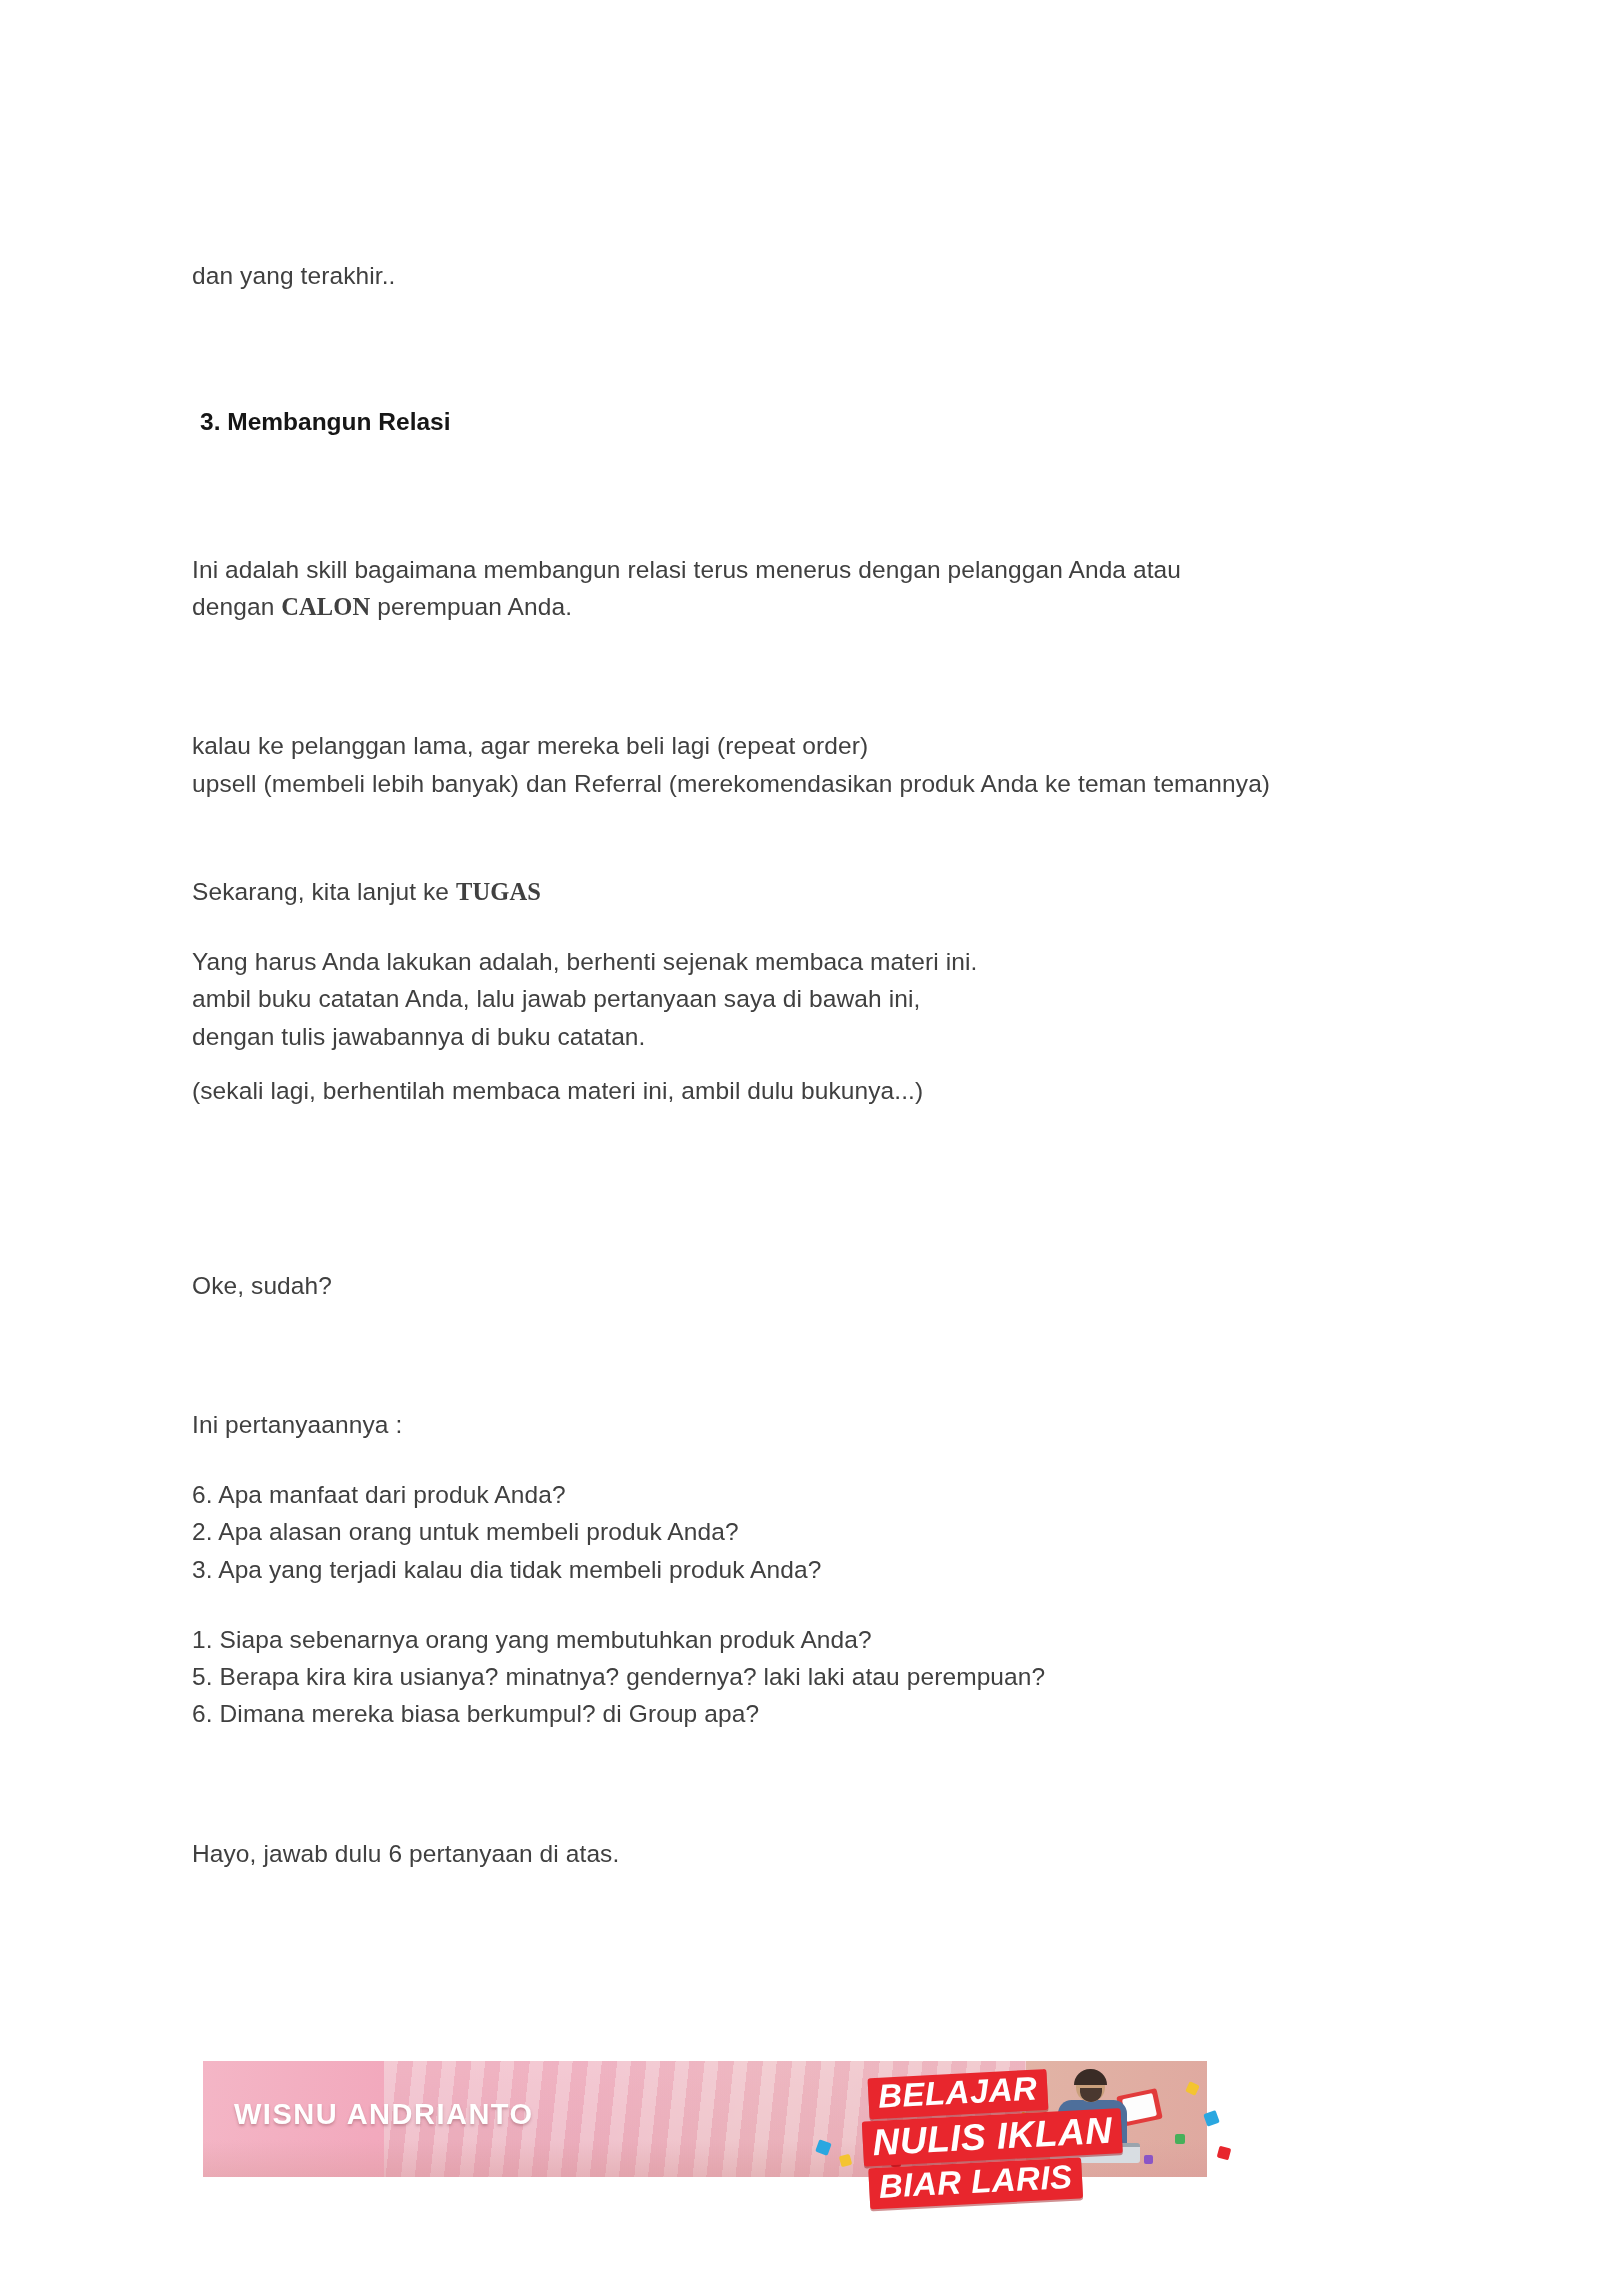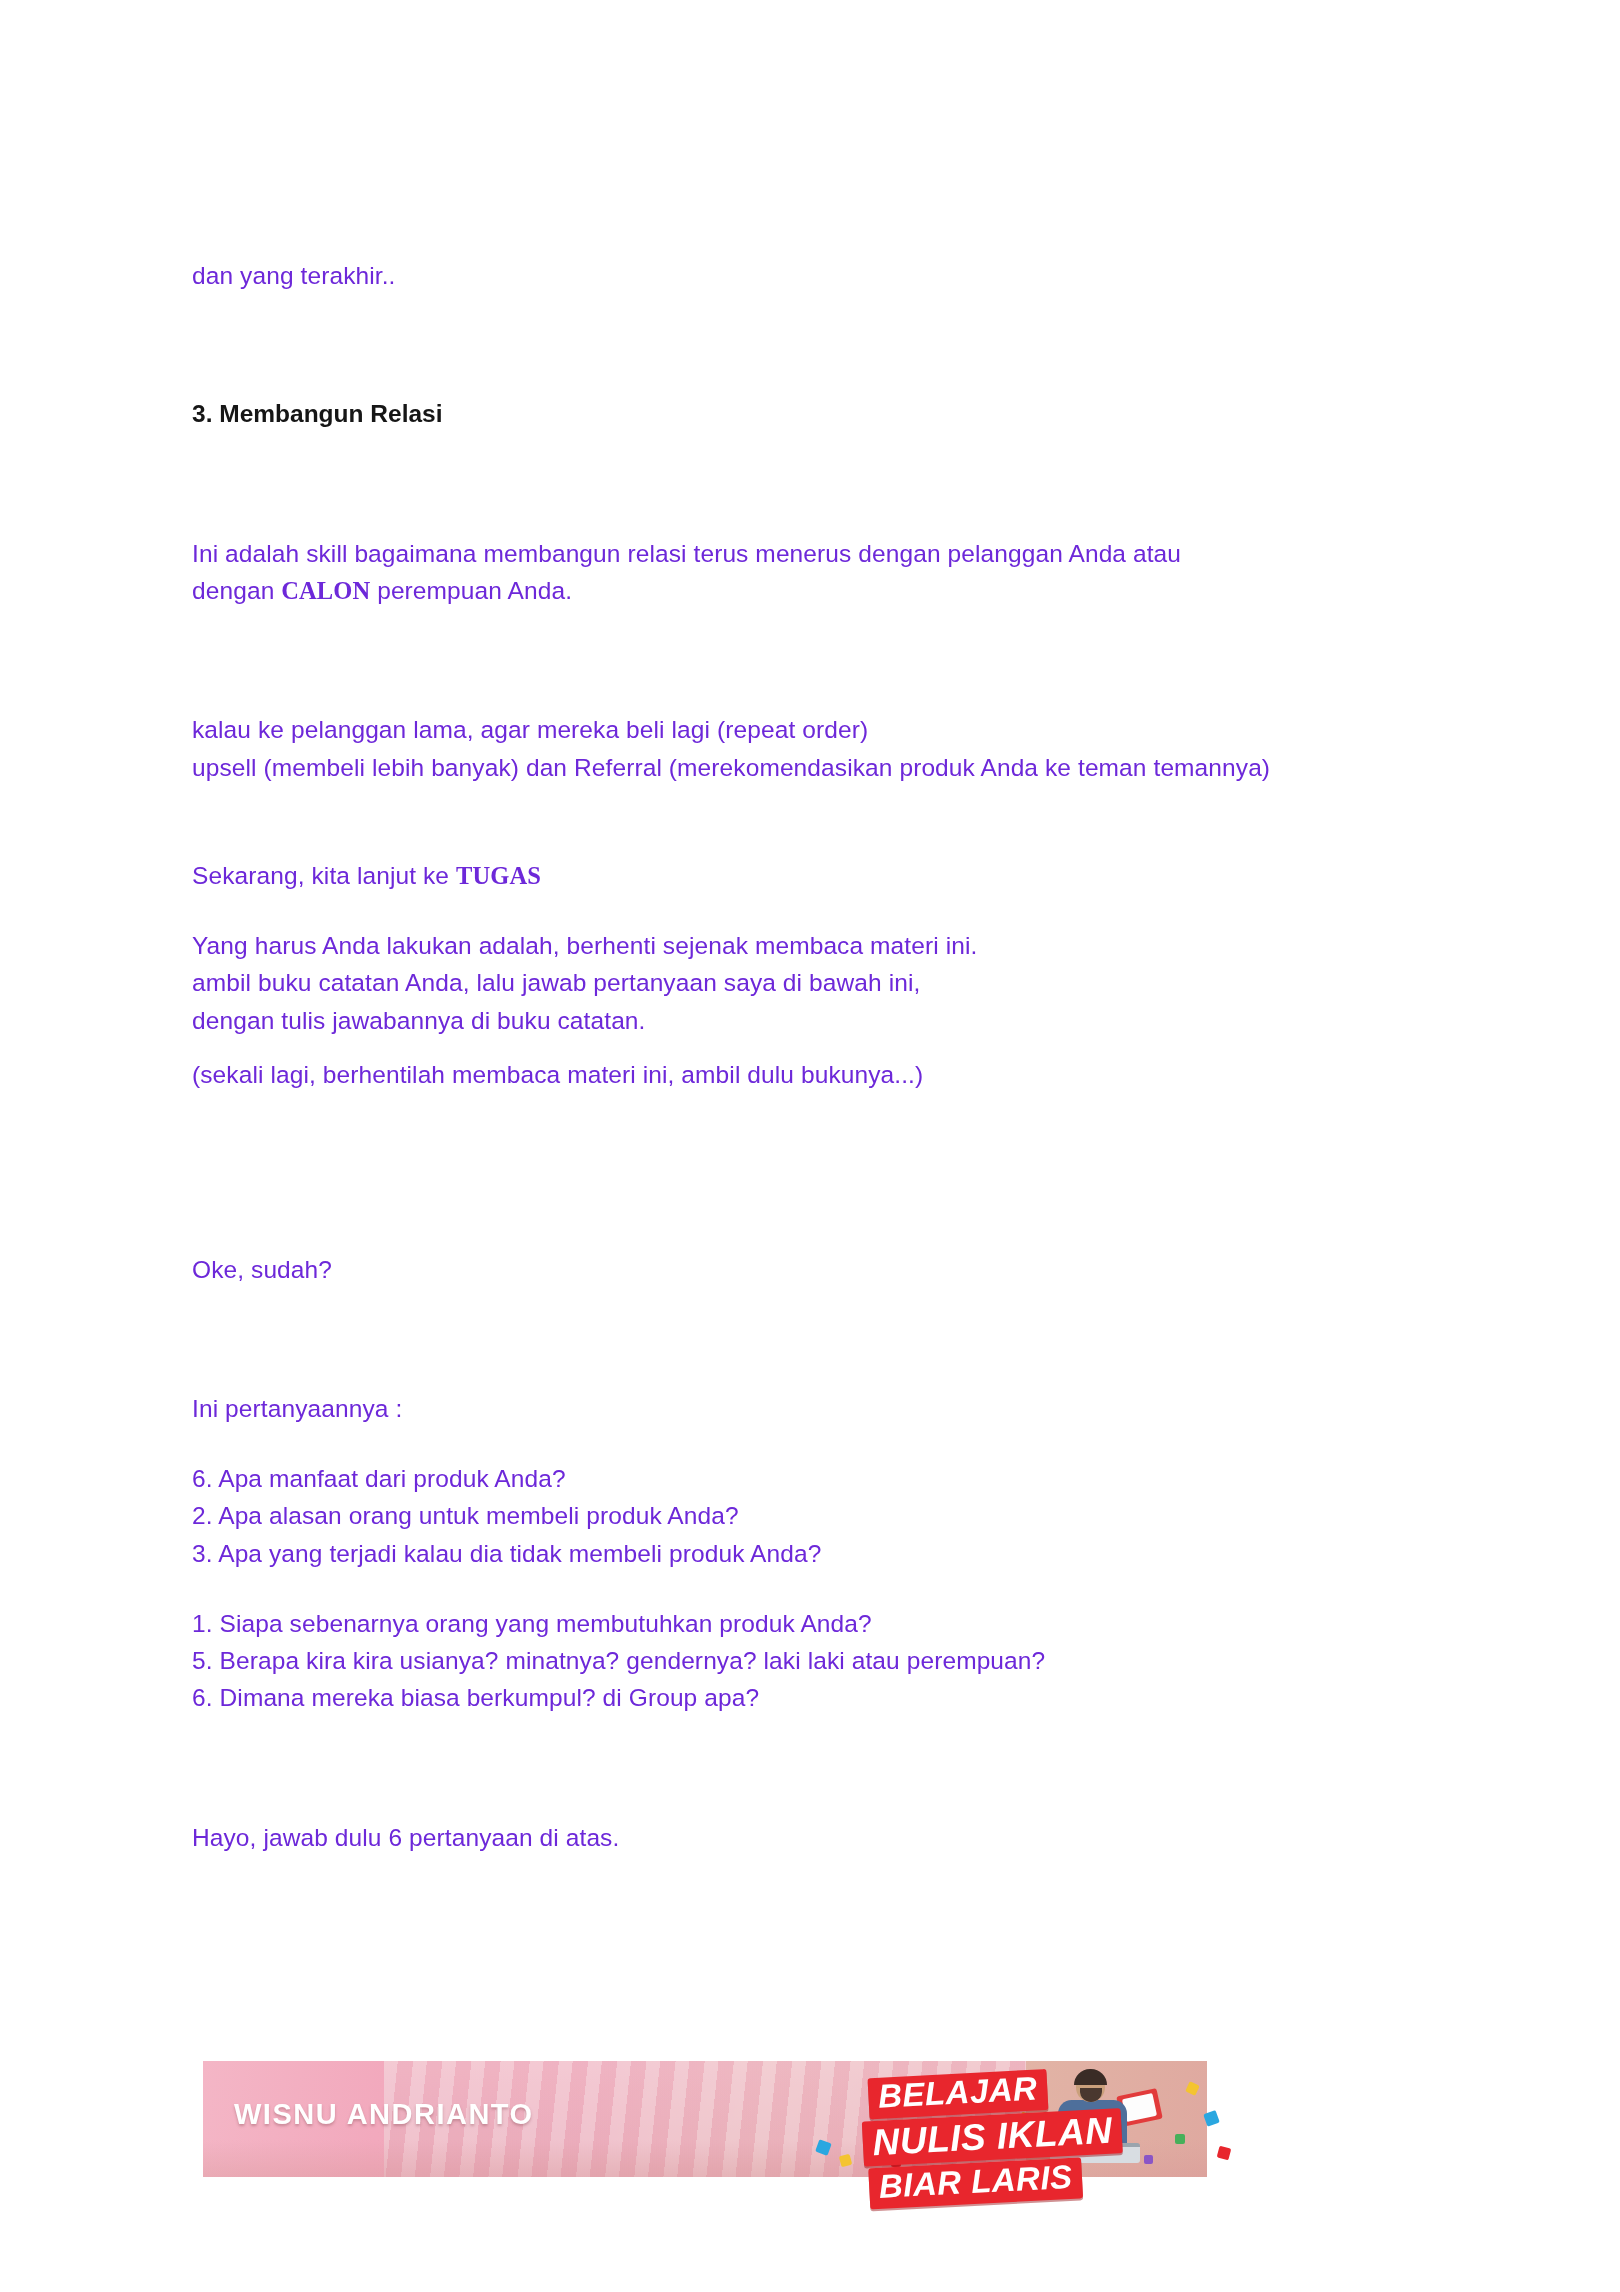--- a/index.html
+++ b/index.html
@@ -22,34 +22,34 @@
   .content {
     position: absolute;
     left: 192px;
     top: 257px;
     width: 1264px;
   }
   .para {
     font-size: 24.5px;
     line-height: 1.52;
     letter-spacing: 0.1px;
-    color: #6d28d9;
+    color: #404040;
     margin: 0;
   }
   .gap-xl { height: 102px; }
   .gap-lg { height: 71px; }
   .gap-md { height: 55px; }
   .gap-sm { height: 33px; }
   .gap-xs { height: 17.6px; }
   .bold { font-weight: bold; font-family: Liberation Serif, serif; }
   .heading {
     font-size: 24.5px;
     font-weight: bold;
     color: #161616;
-    margin: 0;
+    margin: 8px;
     line-height: 1.5;
   }
   .line {
     display: block;
   }
 
   
   .footer {
     position: absolute;
     left: 203px;

